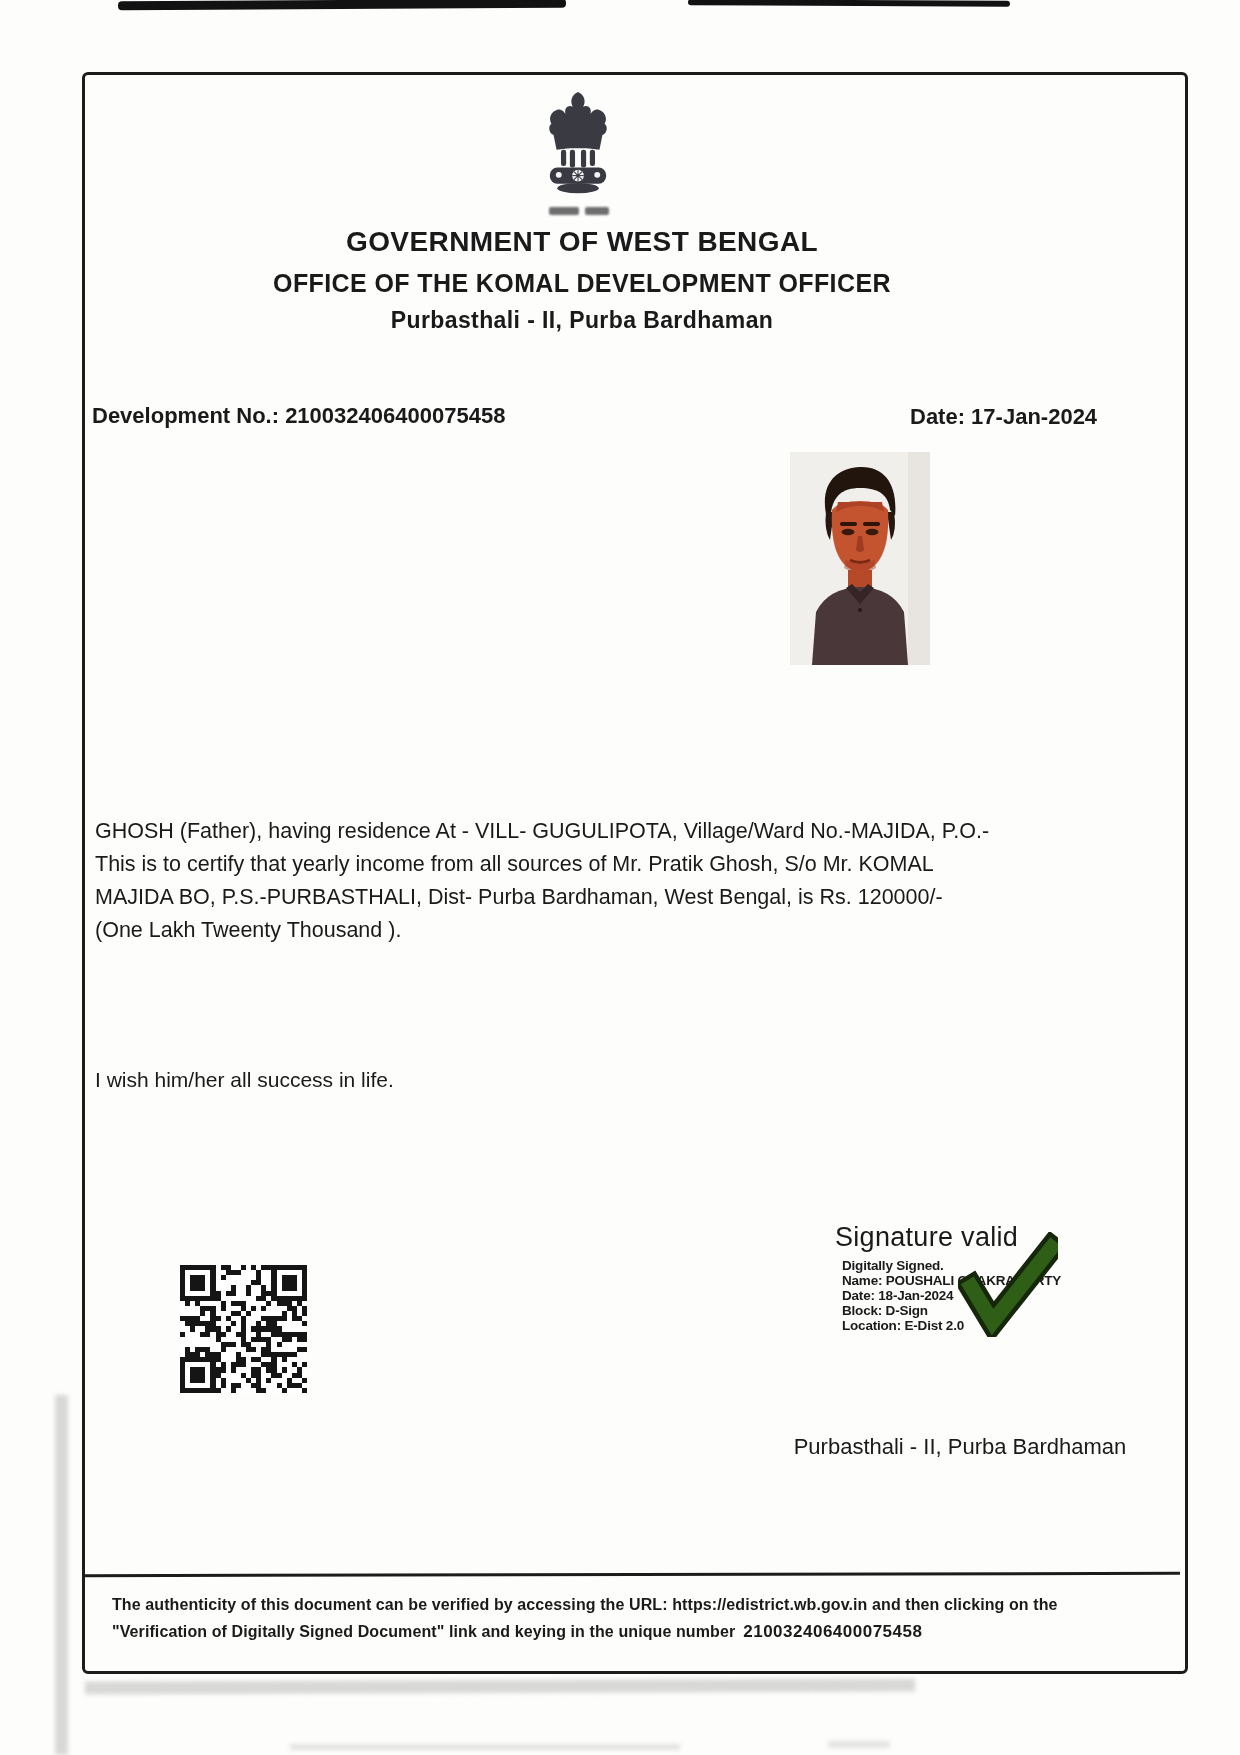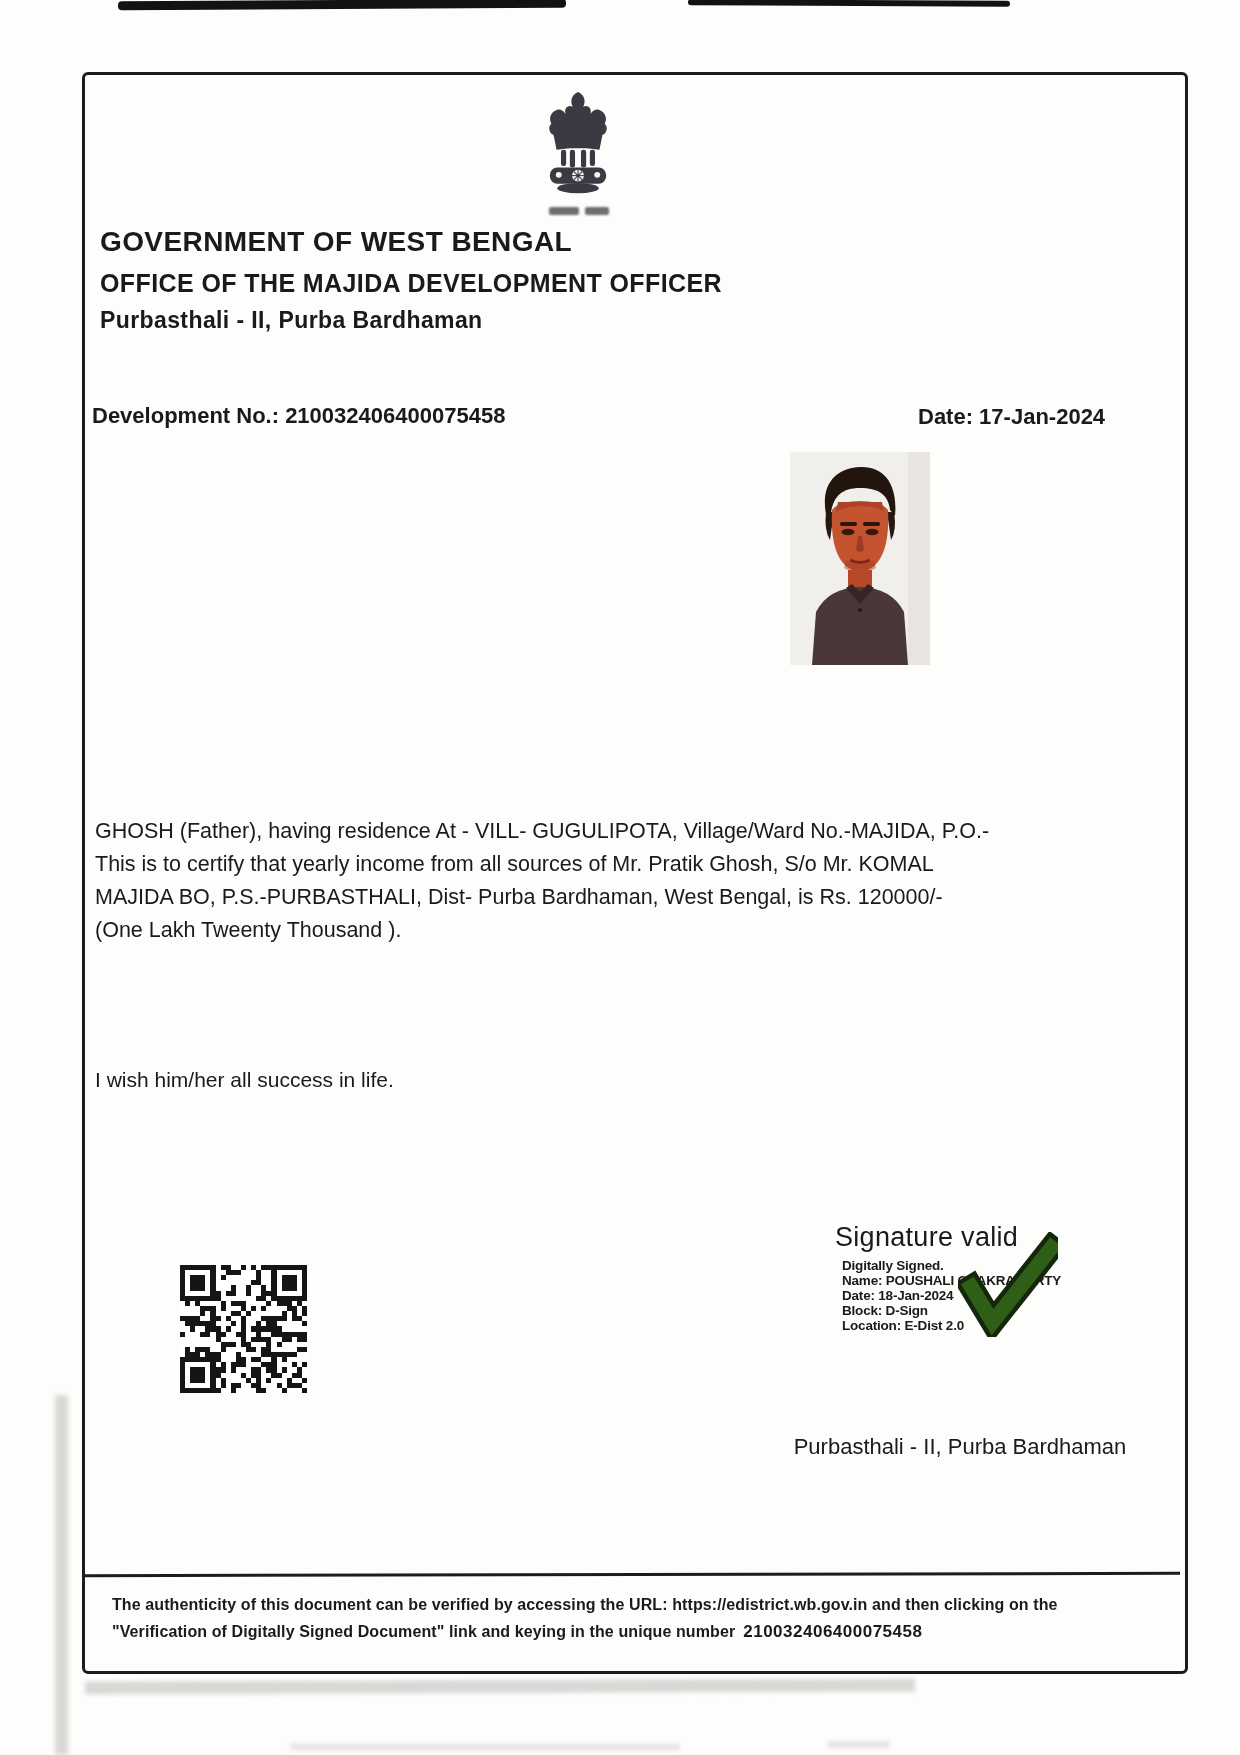--- a/index.html
+++ b/index.html
@@ -14,27 +14,27 @@
 
   
   .main-frame{left:82px;top:72px;width:1100px;height:1596px;border:3px solid #1c1c1c;border-radius:6px;}
   .footer-divider{left:84px;top:1573px;width:1096px;height:3px;background:#1c1c1c;transform:rotate(-0.12deg);}
 
   
   .emblem{left:541px;top:88px;width:74px;height:116px;}
   .motto{left:546px;top:207px;width:66px;height:9px;display:flex;gap:6px;justify-content:center;}
   .motto i{display:block;height:8px;background:#6e6e6e;border-radius:2px;filter:blur(1px);}
   .motto i:nth-child(1){width:30px;} .motto i:nth-child(2){width:24px;}
-  .hdr{left:100px;width:1000px;text-align:left;font-weight:700;letter-spacing:0.4px;}
+  .hdr{left:82px;width:1000px;text-align:center;font-weight:700;letter-spacing:0.4px;}
   .hdr1{top:226px;font-size:28px;}
   .hdr2{top:269px;font-size:25px;}
   .hdr3{top:307px;font-size:23px;}
 
   .certno{left:92px;top:403px;font-size:22px;font-weight:700;}
-  .datelabel{left:910px;top:404px;font-size:22px;font-weight:700;margin-left:8px;}
+  .datelabel{left:910px;top:404px;font-size:22px;font-weight:700;}
 
   .photo{left:790px;top:452px;width:140px;height:213px;}
 
   .salutation{left:468px;top:769px;width:340px;text-align:center;font-size:22px;font-weight:700;
               text-decoration:underline;text-underline-offset:4px;}
 
   .para{left:95px;top:815px;width:1070px;font-size:21.5px;line-height:33px;}
   .wish{left:95px;top:1068px;font-size:21px;}
 
   .sig-status{left:835px;top:1222px;font-size:27px;letter-spacing:0.3px;}
@@ -92,21 +92,21 @@
       <circle cx="24" cy="114" r="4" fill="#f4f4f2"></circle>
       <circle cx="76" cy="114" r="4" fill="#f4f4f2"></circle>
     </svg>
   </div>
   <div class="abs motto" title="सत्यमेव जयते">
       <i></i>
       <i></i>
     </div>
 
   <div class="abs hdr hdr1 scan">GOVERNMENT OF WEST BENGAL</div>
-  <div class="abs hdr hdr2 scan">OFFICE OF THE MAJIDA DEVELOPMENT OFFICER</div>
+  <div class="abs hdr hdr2 scan">OFFICE OF THE KOMAL DEVELOPMENT OFFICER</div>
   <div class="abs hdr hdr3 scan">Purbasthali - II, Purba Bardhaman</div>
 
   <div class="abs certno scan">Development No.: 210032406400075458</div>
   <div class="abs datelabel scan">Date: 17-Jan-2024</div>
 
   <div class="abs photo">
     <svg viewBox="0 0 140 213" width="140" height="213" xmlns="http://www.w3.org/2000/svg" style="filter:blur(0.5px) saturate(1.25);">
       <rect width="140" height="213" fill="#f1efec"></rect>
       <rect x="118" y="0" width="22" height="213" fill="#e7e4e0"></rect>
 

